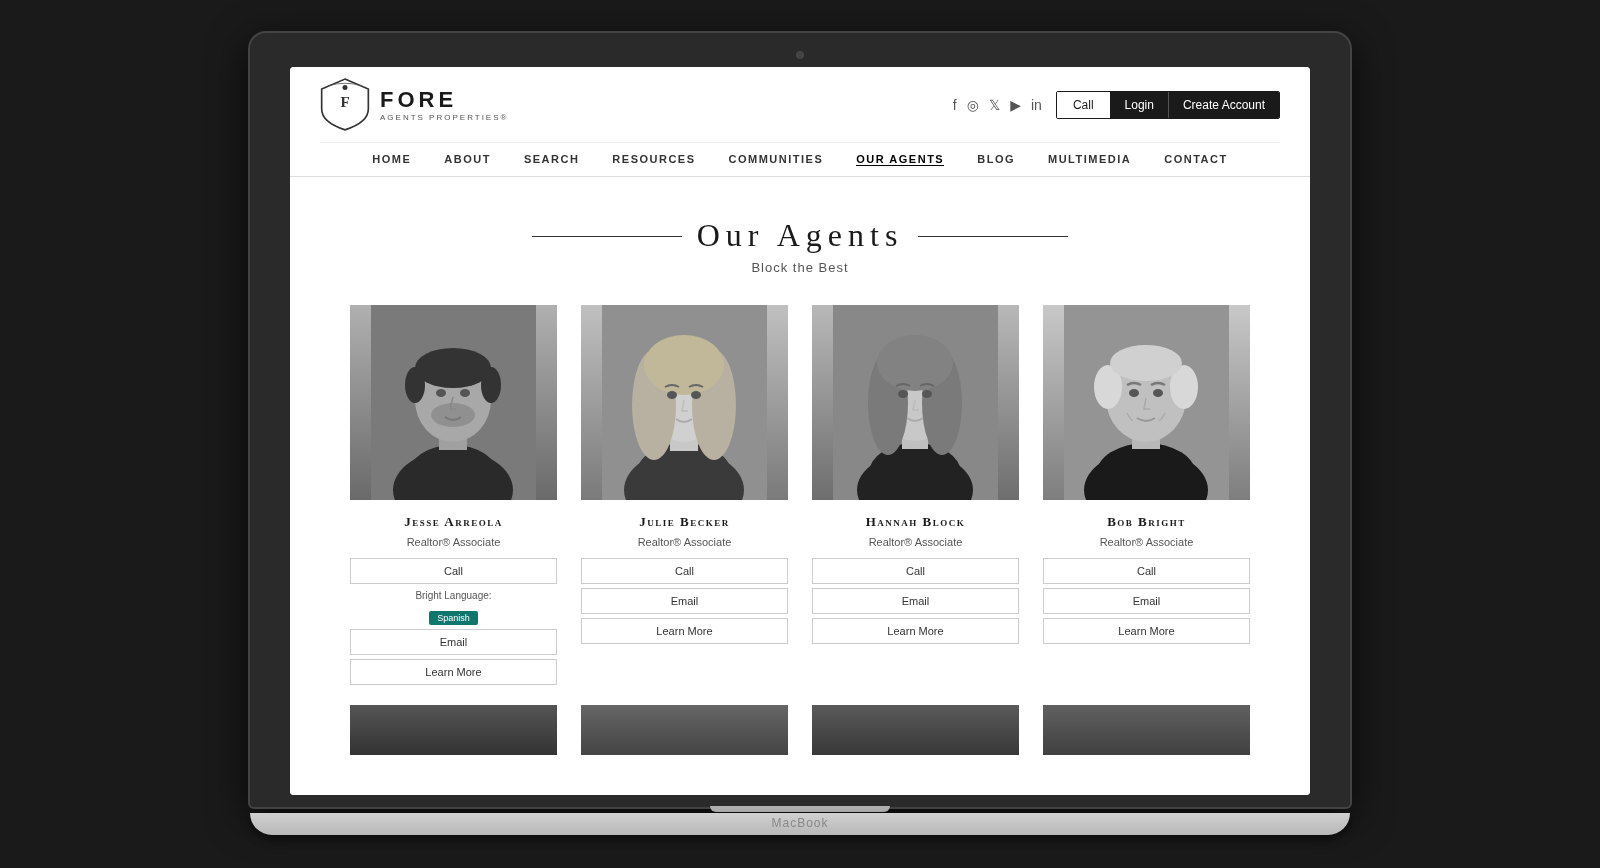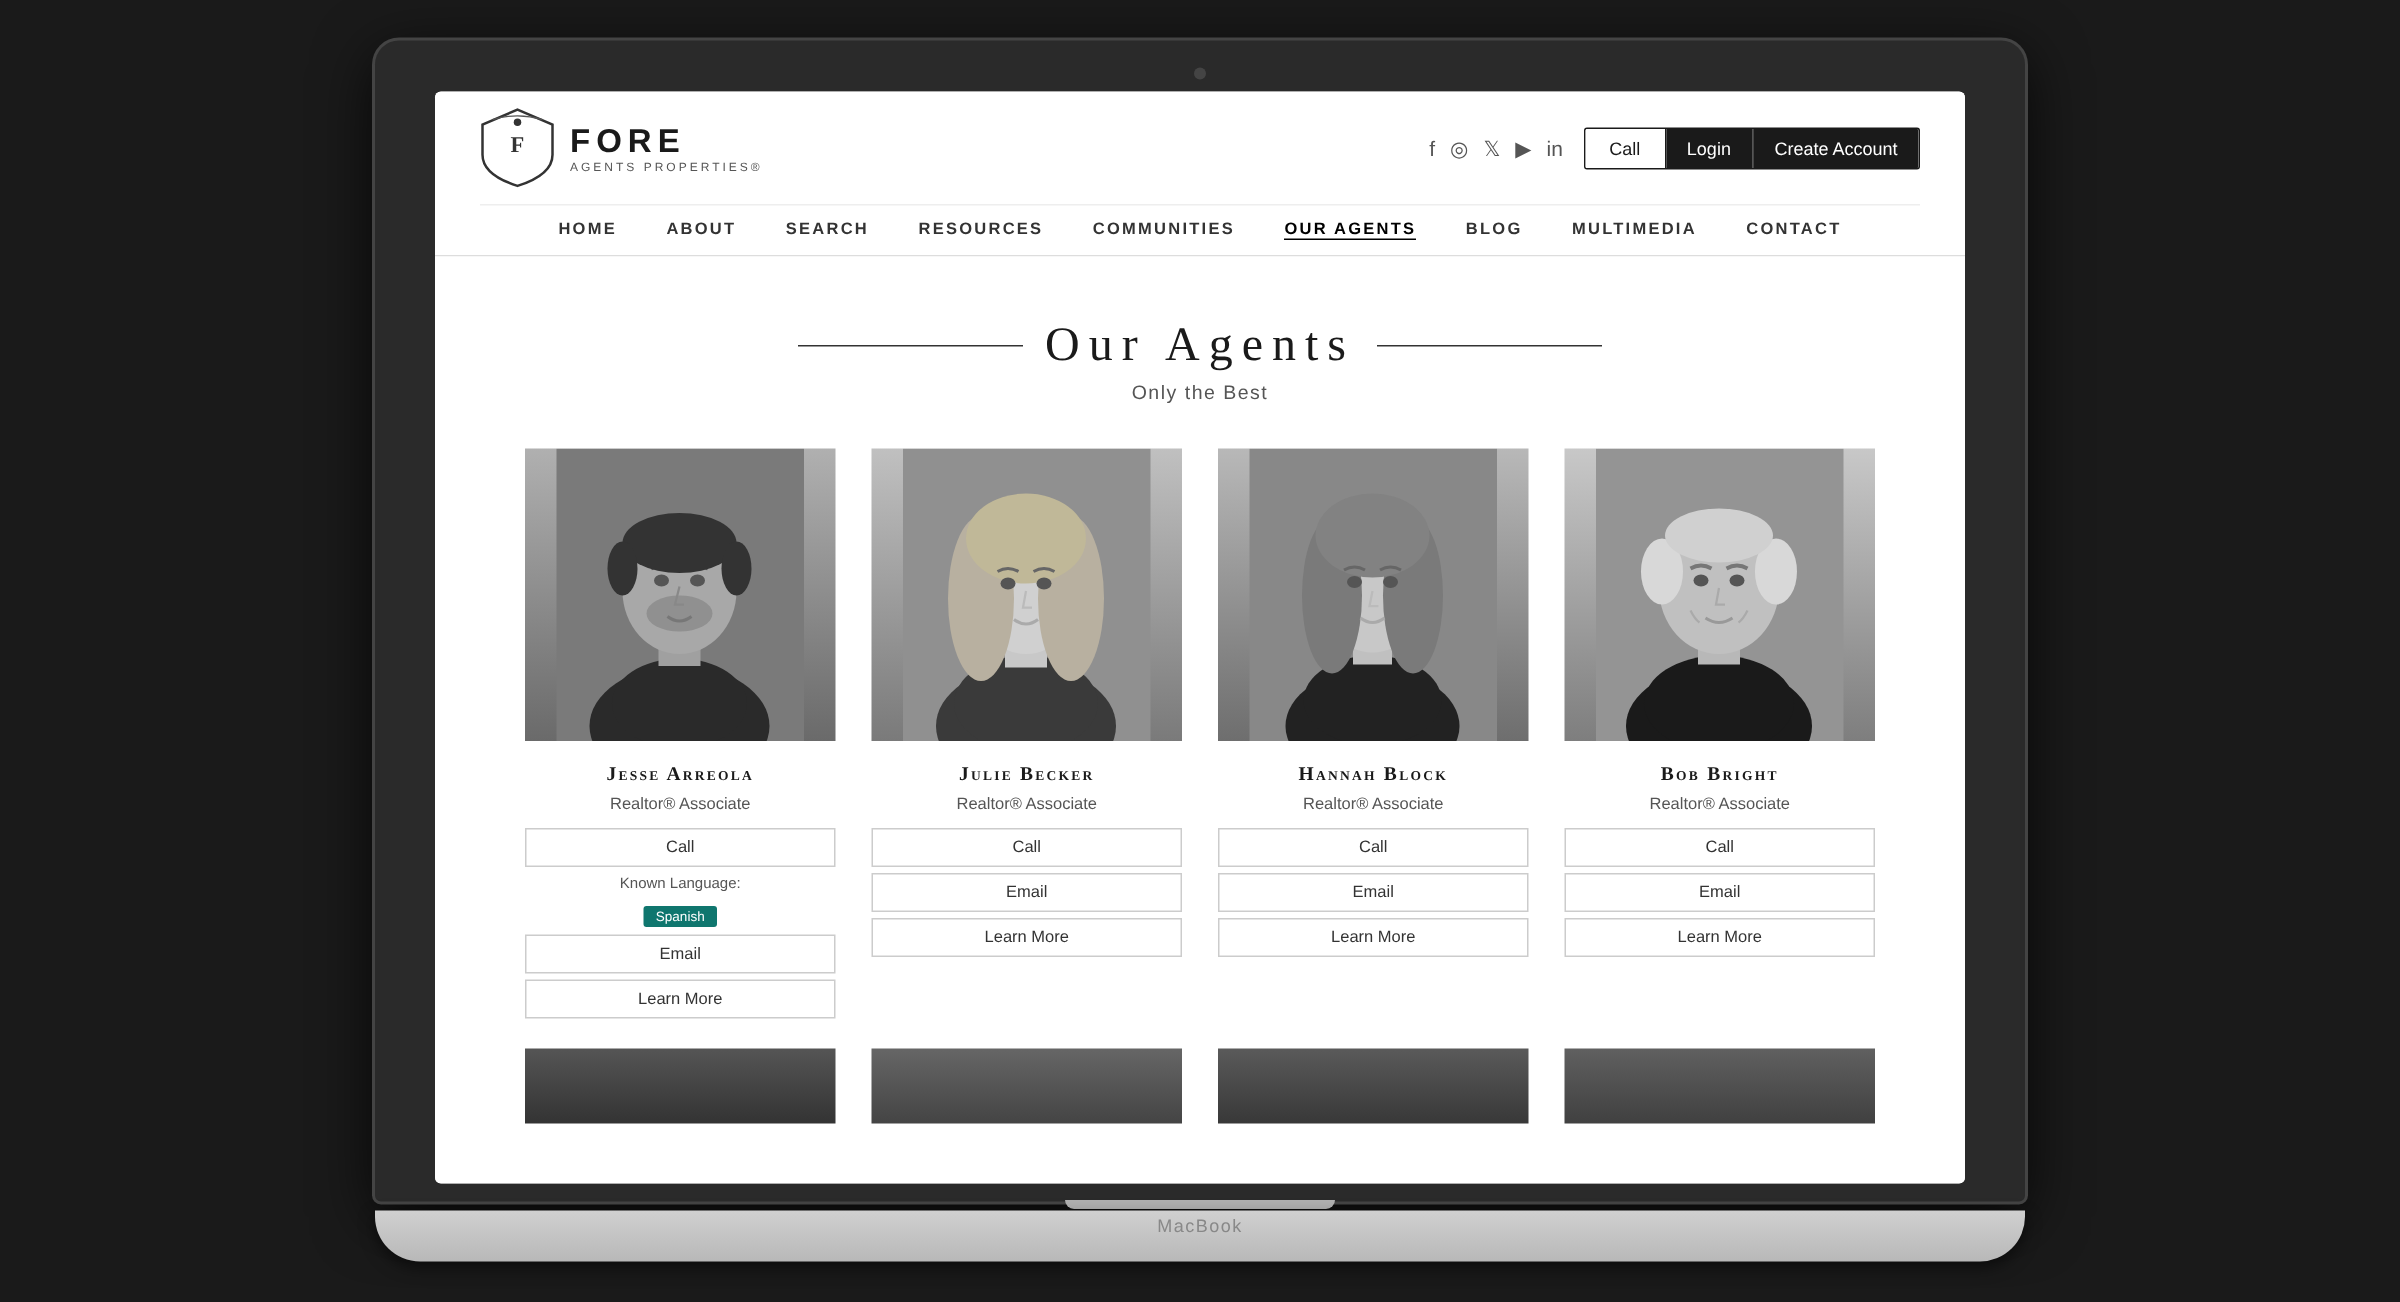--- a/index.html
+++ b/index.html
@@ -30,21 +30,21 @@
       margin: 0 auto 8px auto;
     }
     .laptop-screen {
       background: #fff;
       border-radius: 4px;
       overflow: hidden;
       width: 100%;
     }
     .laptop-base {
       background: linear-gradient(to bottom, #d0d0d0, #b8b8b8);
-      height: 34px;
+      height: 22px;
       border-radius: 0 0 30px 30px;
       position: relative;
       box-shadow: 0 4px 10px rgba(0,0,0,0.5);
     }
     .laptop-brand {
       text-align: center;
       color: #888;
       font-size: 12px;
       font-family: Arial, sans-serif;
       position: absolute;
@@ -364,21 +364,21 @@
           <span class="nav-item">BLOG</span>
           <span class="nav-item">MULTIMEDIA</span>
           <span class="nav-item">CONTACT</span>
         </nav>
       </div>
 
       <div class="main-content">
 
         <div class="page-title-section">
           <h2>Our Agents</h2>
-          <p class="page-subtitle">Only the Best</p>
+          <p class="page-subtitle">Block the Best</p>
         </div>
 
         <div class="agents-grid">
 
           <div class="agent-card">
             <div class="agent-photo agent-photo-1">
               <svg class="face-svg" viewBox="0 0 165 195" xmlns="http://www.w3.org/2000/svg">
                 <rect width="165" height="195" fill="#7a7a7a"></rect>
 
                 <ellipse cx="82" cy="185" rx="60" ry="40" fill="#2a2a2a"></ellipse>
@@ -402,21 +402,21 @@
 
                 <ellipse cx="82" cy="63" rx="38" ry="20" fill="#333"></ellipse>
                 <ellipse cx="44" cy="80" rx="10" ry="18" fill="#333"></ellipse>
                 <ellipse cx="120" cy="80" rx="10" ry="18" fill="#333"></ellipse>
               </svg>
             </div>
             <div class="agent-name">Jesse Arreola</div>
             <div class="agent-title">Realtor® Associate</div>
             <div class="agent-actions">
               <button class="btn-agent">Call</button>
-              <div class="known-language">Known Language:</div>
+              <div class="known-language">Bright Language:</div>
               <div style="text-align:center;">
                 <span class="lang-badge">Spanish</span>
               </div>
               <button class="btn-agent">Email</button>
               <button class="btn-agent">Learn More</button>
             </div>
           </div>
 
           <div class="agent-card">
             <div class="agent-photo agent-photo-2">

